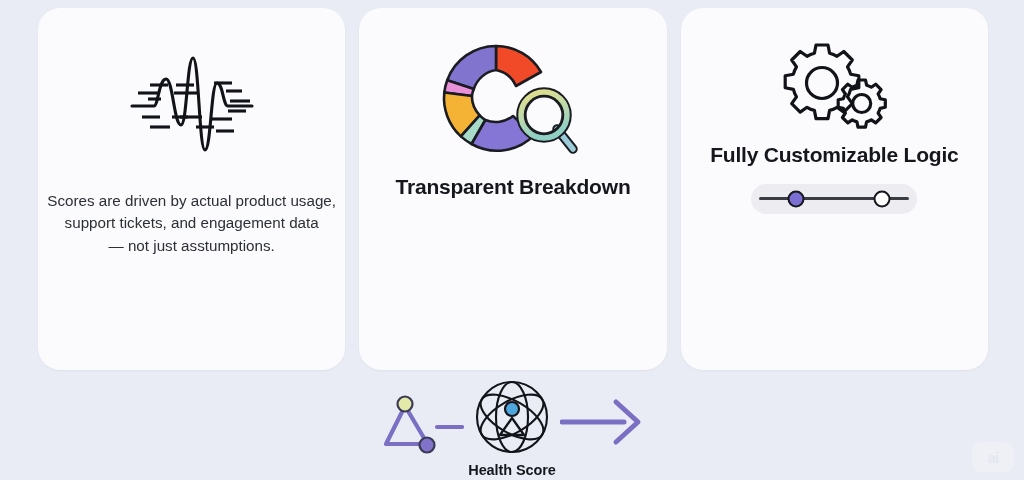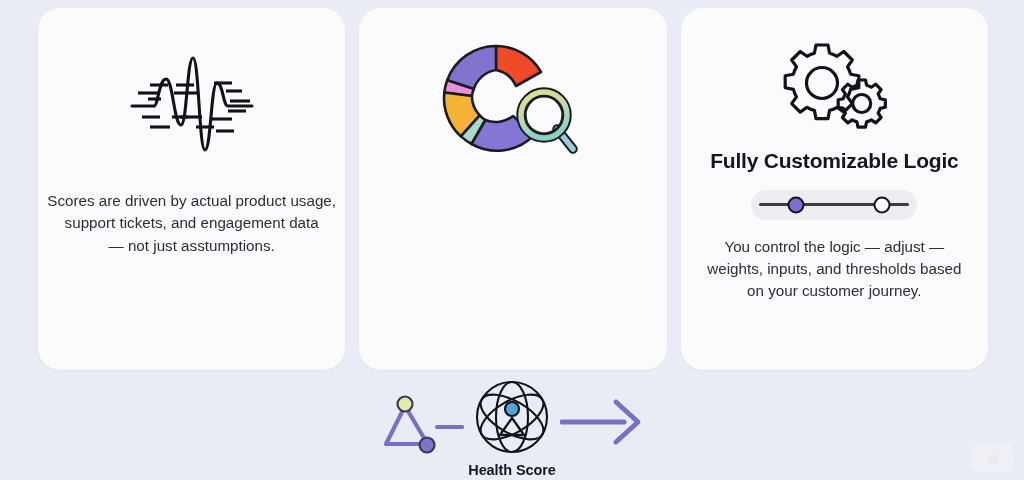--- a/index.html
+++ b/index.html
@@ -48,21 +48,21 @@
     margin-top:16px;
     font-size:15.2px;
     color:#2c2f36;
     text-align:center;
     line-height:1.47;
     max-width:300px;
     white-space:pre-line;
   }
   
   .card.c3 .icon-box { height:104px; }
-  .card.c3 .card-title { margin-top:10px; }
+  .card.c3 .card-title { margin-top:4px; }
 
   
   .slider-wrap {
     margin-top:16px;
     width:166px; height:30px;
     background:#ededf1;
     border-radius:15px;
     position:relative;
     display:flex;
     align-items:center;
@@ -190,20 +190,21 @@
           </g>
 
           <line x1="119" y1="89" x2="135" y2="109" stroke="#1a1c22" stroke-width="9.5" stroke-linecap="round"></line>
           <line x1="119" y1="89" x2="135" y2="109" stroke="#9ccbd8" stroke-width="5.5" stroke-linecap="round"></line>
 
           <circle cx="106" cy="75" r="23" fill="none" stroke="#1a1c22" stroke-width="9.5"></circle>
           <circle cx="106" cy="75" r="23" fill="none" stroke="url(#magGrad)" stroke-width="5.5"></circle>
           <circle cx="106" cy="75" r="18.2" fill="none" stroke="#1a1c22" stroke-width="1.6"></circle>
         </svg>
       </div>
+      <div class="card-title">Transparent Breakdown</div>
     </div>
 
     <div class="card c3">
       <div class="icon-box">
         <svg width="112" height="90" viewBox="0 0 112 90" aria-hidden="true">
           <g fill="none" stroke="#111318" stroke-width="3.2" stroke-linejoin="round" stroke-linecap="round">
             <path d="M38 4 h12 l1.6 8.2 a26 26 0 0 1 7.4 3.1 l6.8-4.8 8.5 8.5 -4.8 6.8 a26 26 0 0 1 3.1 7.4 l8.2 1.6 v12 l-8.2 1.6 a26 26 0 0 1 -3.1 7.4 l4.8 6.8 -8.5 8.5 -6.8-4.8 a26 26 0 0 1 -7.4 3.1 l-1.6 8.2 h-12 l-1.6-8.2 a26 26 0 0 1 -7.4-3.1 l-6.8 4.8 -8.5-8.5 4.8-6.8 a26 26 0 0 1 -3.1-7.4 l-8.2-1.6 v-12 l8.2-1.6 a26 26 0 0 1 3.1-7.4 l-4.8-6.8 8.5-8.5 6.8 4.8 a26 26 0 0 1 7.4-3.1 Z"></path>
             <circle cx="44" cy="42" r="15.5"></circle>
             <path d="M80 47 h7.5 l1.1 5.2 a17 17 0 0 1 4.7 2 l4.4-3 5.4 5.4 -3 4.4 a17 17 0 0 1 2 4.7 l5.2 1.1 v7.5 l-5.2 1.1 a17 17 0 0 1 -2 4.7 l3 4.4 -5.4 5.4 -4.4-3 a17 17 0 0 1 -4.7 2 l-1.1 5.2 h-7.5 l-1.1-5.2 a17 17 0 0 1 -4.7-2 l-4.4 3 -5.4-5.4 3-4.4 a17 17 0 0 1 -2-4.7 l-5.2-1.1 v-7.5 l5.2-1.1 a17 17 0 0 1 2-4.7 l-3-4.4 5.4-5.4 4.4 3 a17 17 0 0 1 4.7-2 Z" transform="translate(0,-8) scale(1)"></path>
             <circle cx="83.7" cy="62.5" r="9"></circle>
@@ -211,23 +212,20 @@
         </svg>
       </div>
       <div class="card-title">Fully Customizable Logic</div>
 
       <div class="slider-wrap">
         <div class="slider-track"></div>
         <div class="knob filled" style="left:27%"></div>
         <div class="knob hollow" style="left:79%"></div>
       </div>
 
-      <div class="card-body">You control the logic — adjust —
-weights, inputs, and thresholds based
-on your customer journey.</div>
     </div>
 
   </div>
 
   <div class="bottom">
     <div class="bottom-inner">
 
       <svg style="position:absolute;left:0;top:14px" width="86" height="68" viewBox="0 0 86 68">
         <g stroke="#7b6fc4" stroke-width="4.2" fill="none" stroke-linecap="round" stroke-linejoin="round">
           <path d="M27 14 L8 52 L50 52"></path>

